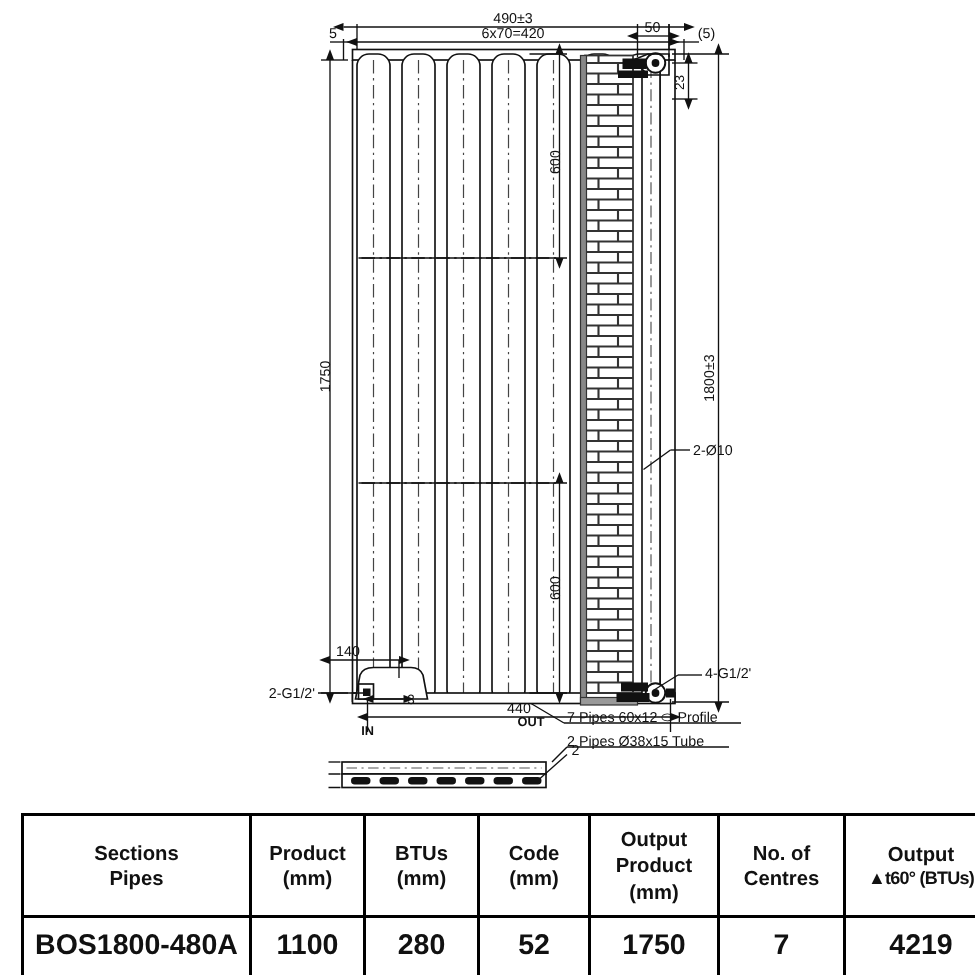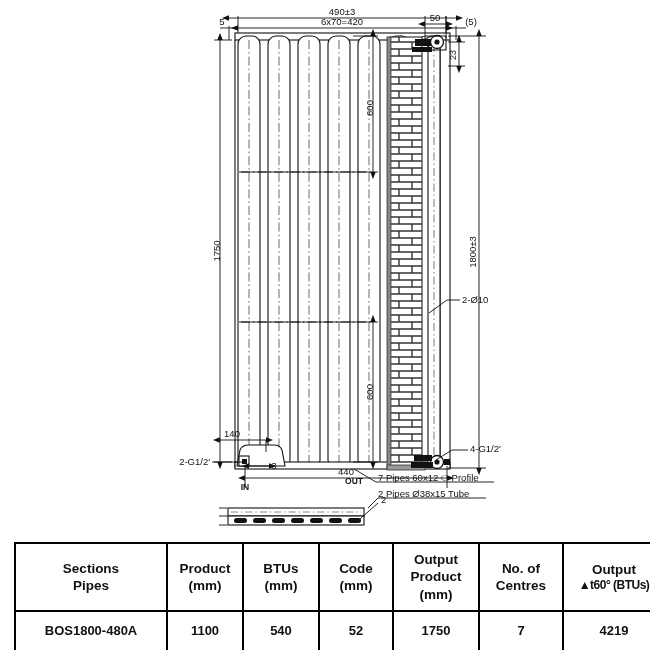--- a/index.html
+++ b/index.html
@@ -54,21 +54,21 @@
     font-size: 13.5px;
     color: #111;
     padding: 2px 1px;
     line-height: 1.28;
   }
   table.spec thead th {
     height: 62px;
   }
   table.spec tbody td {
     height: 34px;
-    font-size: 13px;
+    font-size: 19px;
   }
   .hdr-l { display: block; }
   .tri { font-size: 12px; letter-spacing: -0.5px; }
 </style>
 </head>
 <body>
 
 <div id="page">
 
   <div id="drawing">
@@ -314,21 +314,21 @@
           <th style="width:98px">
             <span class="hdr-l">Output</span>
             <span class="hdr-l tri">▲t60° (BTUs)</span>
           </th>
         </tr>
       </thead>
       <tbody>
         <tr>
           <td>BOS1800-480A</td>
           <td>1100</td>
-          <td>540</td>
+          <td>280</td>
           <td>52</td>
           <td>1750</td>
           <td>7</td>
           <td>4219</td>
         </tr>
       </tbody>
     </table>
   </div>
 
 </div>

